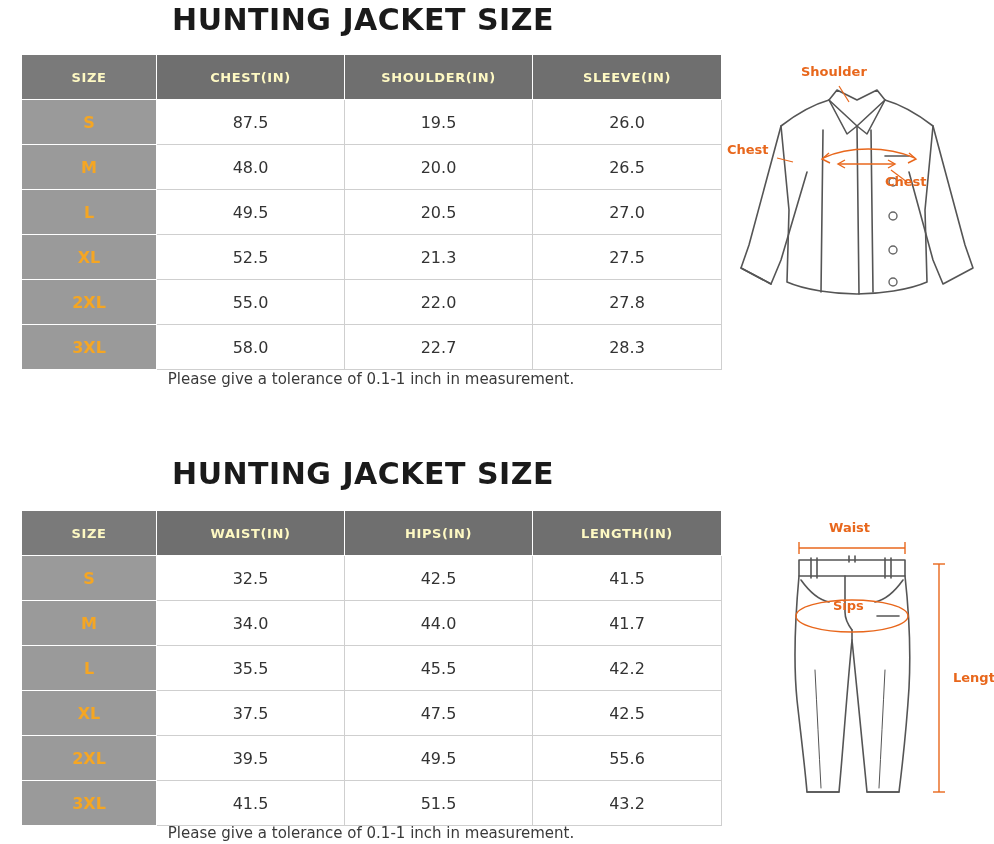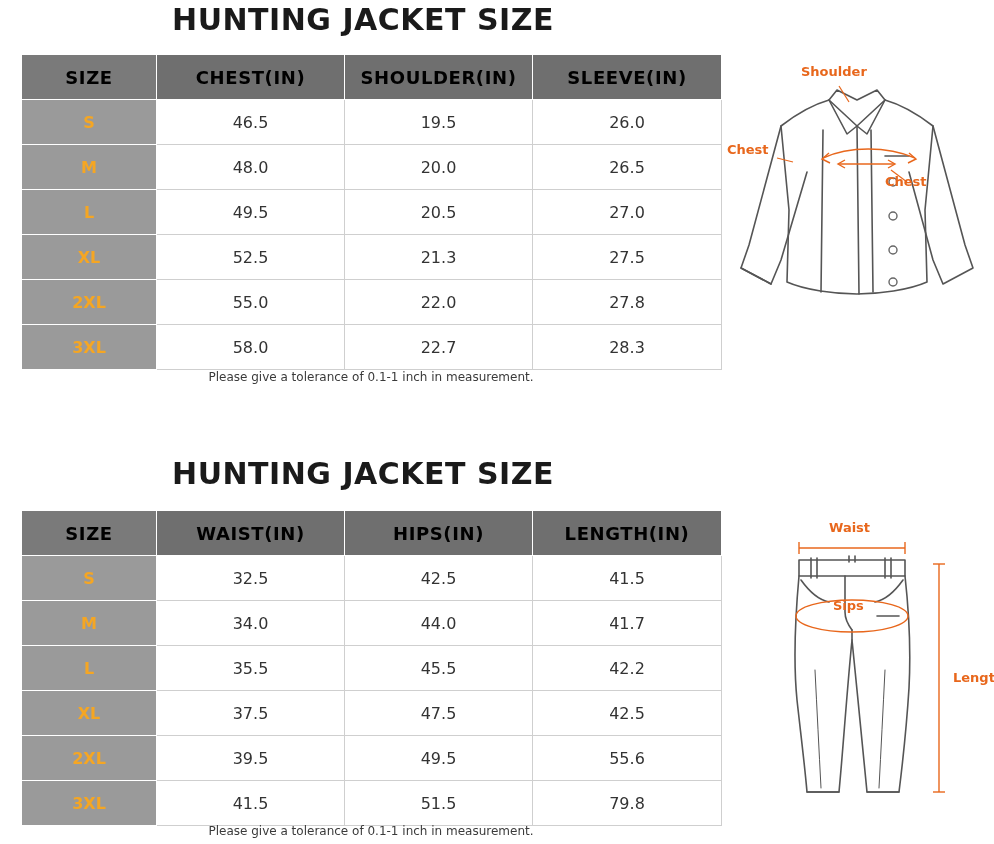--- a/index.html
+++ b/index.html
@@ -44,22 +44,22 @@
     width: 700px;
     table-layout: fixed;
   }
   table.sizes col.c0 { width: 135px; }
   table.sizes col.c1 { width: 188px; }
   table.sizes col.c2 { width: 188px; }
   table.sizes col.c3 { width: 189px; }
 
   table.sizes th {
     background: #6f6f6f;
-    color: #000000;
-    font-size: 18px;
+    color: #fef9c3;
+    font-size: 13px;
     font-weight: bold;
     height: 42px;
     letter-spacing: 0.6px;
     border: 1px solid #ffffff;
     text-align: center;
     vertical-align: middle;
   }
   table.sizes th.sizecol {
     background: #7a7a7a;
   }
@@ -74,21 +74,21 @@
   }
   table.sizes td.sizecell {
     background: #9a9a9a;
     color: #f5a623;
     font-weight: bold;
     font-size: 16px;
     border: 1px solid #ffffff;
   }
   .note {
     text-align: center;
-    font-size: 12px;
+    font-size: 15px;
     color: #3a3a3a;
     margin-top: 12px;
     width: 700px;
     position: absolute;
     left: 8px;
   }
   .figure {
     position: absolute;
   }
   .lbl {
@@ -133,21 +133,21 @@
           <tr>
             <th class="sizecol">SIZE</th>
             <th>CHEST(IN)</th>
             <th>SHOULDER(IN)</th>
             <th>SLEEVE(IN)</th>
           </tr>
         </thead>
         <tbody>
           <tr>
             <td class="sizecell">S</td>
-            <td>46.5</td>
+            <td>87.5</td>
             <td>19.5</td>
             <td>26.0</td>
           </tr>
           <tr>
             <td class="sizecell">M</td>
             <td>48.0</td>
             <td>20.0</td>
             <td>26.5</td>
           </tr>
           <tr>
@@ -280,21 +280,21 @@
           <tr>
             <td class="sizecell">2XL</td>
             <td>39.5</td>
             <td>49.5</td>
             <td>55.6</td>
           </tr>
           <tr>
             <td class="sizecell">3XL</td>
             <td>41.5</td>
             <td>51.5</td>
-            <td>79.8</td>
+            <td>43.2</td>
           </tr>
         </tbody>
       </table>
     </div>
 
     <div id="sec2-note" class="note">Please give a tolerance of 0.1-1 inch in measurement.</div>
 
     <div id="sec2-fig" class="figure">
       <svg width="240" height="300" viewBox="0 0 240 300">
         <g fill="none" stroke="#555" stroke-width="1.6" stroke-linejoin="round" stroke-linecap="round">

